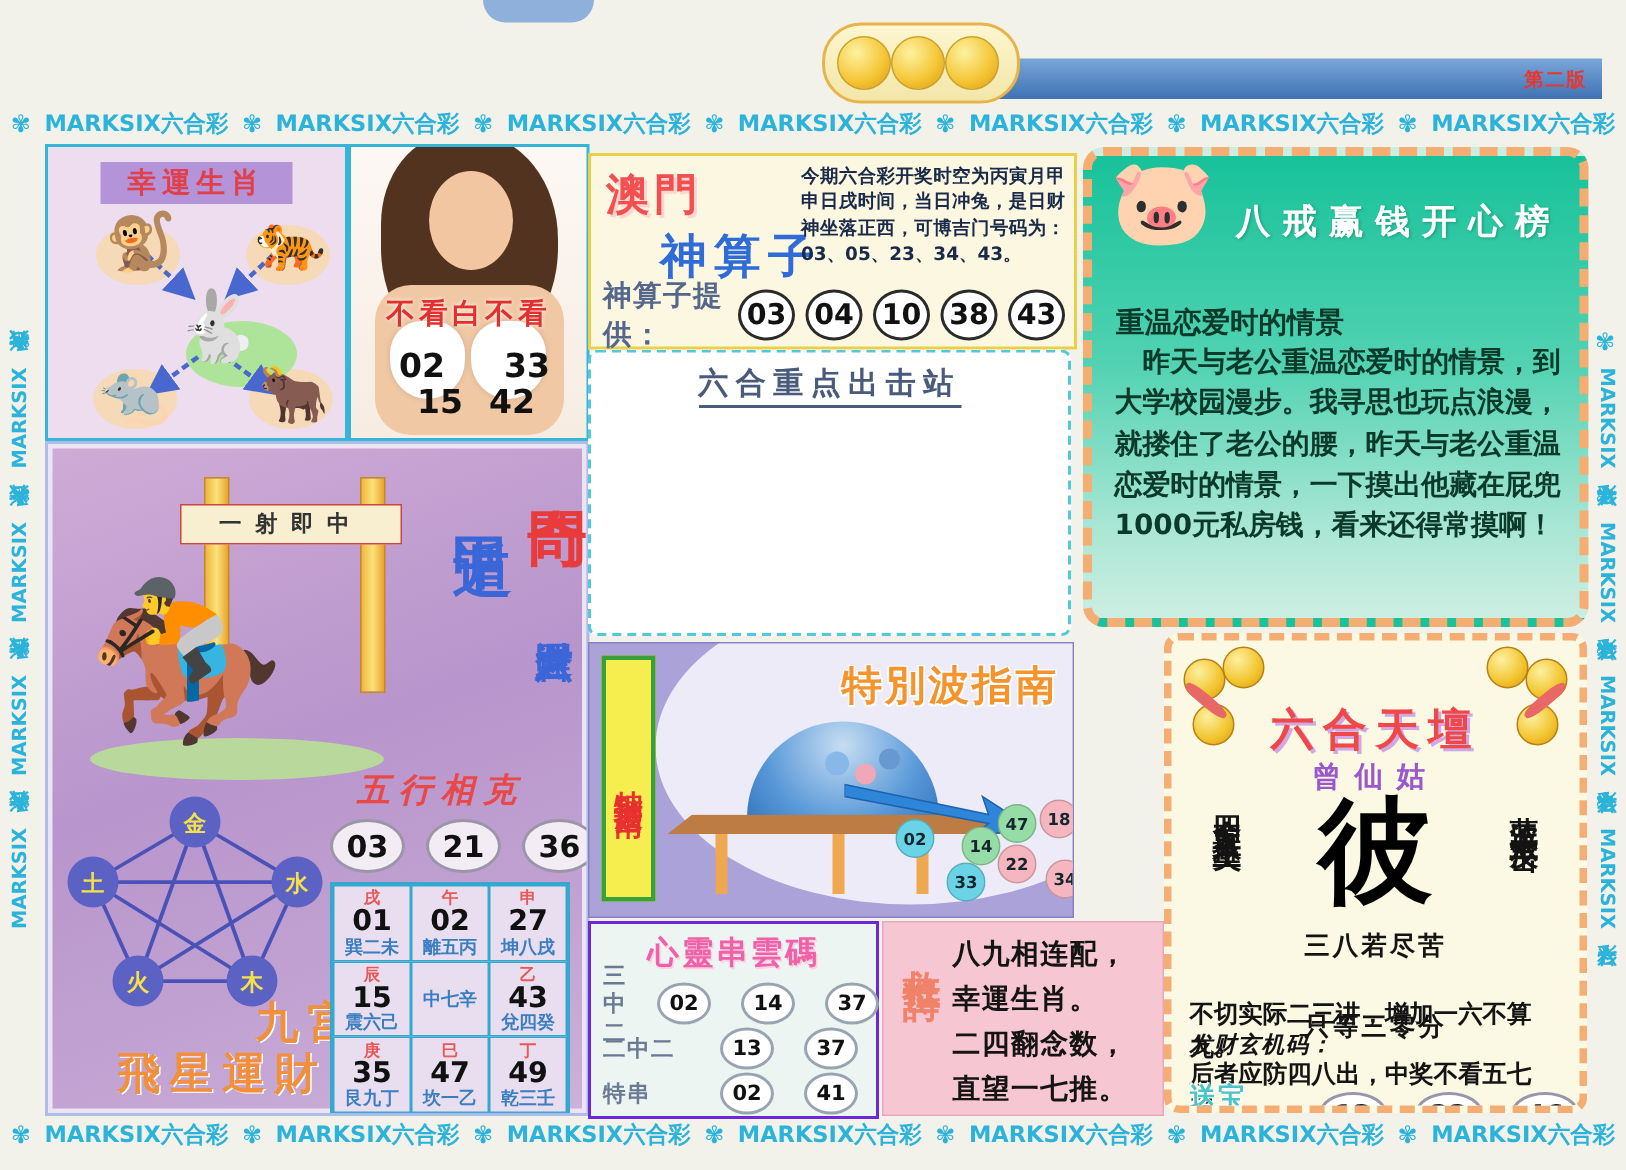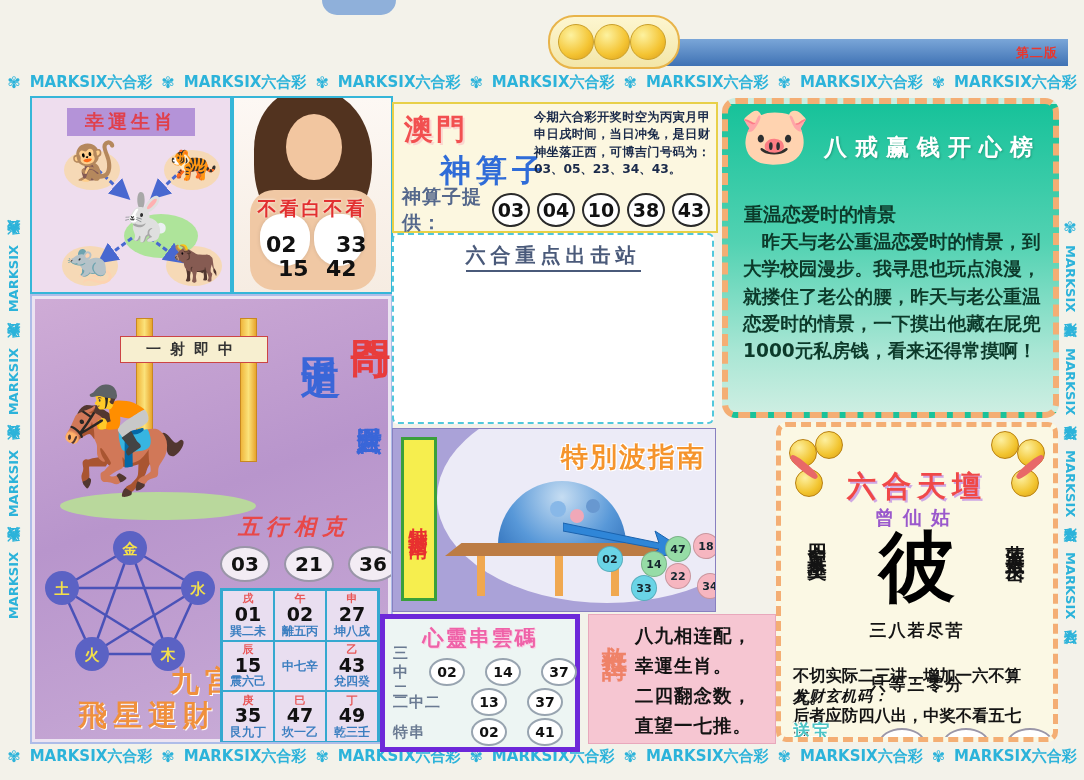--- a/index.html
+++ b/index.html
@@ -76,21 +76,21 @@
   .ktab span{writing-mode:vertical-rl;text-orientation:upright;color:#e83030;font-weight:900;font-size:19px;letter-spacing:3px;}
   .kt1{color:#f5942c;font-size:27px;font-weight:900;letter-spacing:2px;text-shadow:-1px -1px 0 #fff,1px -1px 0 #fff,-1px 1px 0 #fff,1px 1px 0 #fff;}
   .kt2{color:#2f70d8;font-size:26px;font-weight:900;font-style:italic;letter-spacing:2px;text-shadow:-1px -1px 0 #fff,1px -1px 0 #fff,-1px 1px 0 #fff,2px 2px 0 #fff;}
   .dome{left:105px;top:52px;width:128px;height:64px;border-radius:128px 128px 0 0;background:radial-gradient(circle at 50% 25%,#c6ddf2,#5898d8 65%,#3878c0);}
   .mini{position:absolute;border-radius:50%;}
   .ttop{left:52px;top:114px;width:236px;height:13px;background:#bc7c44;clip-path:polygon(7% 0,93% 0,100% 100%,0 100%);}
   .leg{width:8px;height:40px;background:#f0a850;top:127px;}
   .ball{width:24px;height:24px;border-radius:50%;border:1px solid rgba(0,0,0,.18);font-weight:900;font-size:11px;color:#15262e;display:flex;align-items:center;justify-content:center;}
 
   
-  .sbox{left:380px;top:614px;width:190px;height:128px;background:#edf5f3;border:5px solid #6d28d9;}
+  .sbox{left:392px;top:614px;width:190px;height:128px;background:#edf5f3;border:2px solid #6d28d9;}
   .stitle{left:0;top:5px;width:100%;text-align:center;color:#ef62a8;font-weight:900;font-size:21px;letter-spacing:2px;text-shadow:1px 1px 0 #fbd0e4;}
   .srow{left:8px;width:176px;height:26px;display:flex;align-items:center;gap:20px;}
   .slab{color:#6a7a92;font-weight:800;font-size:15px;width:58px;letter-spacing:1px;}
   .soval{width:32px;height:24px;border:2px solid #98a4b0;border-radius:50%;background:#fff;font-weight:900;font-size:14px;color:#111;flex:none;}
 
   
   .obox{left:588px;top:614px;width:186px;height:128px;background:#f6c6d2;border:1px solid #e8a8bc;}
   .ptit{left:9px;top:12px;writing-mode:vertical-rl;text-orientation:upright;color:#ef8268;font-weight:900;font-size:25px;letter-spacing:4px;}
   .pline{left:46px;color:#141414;font-weight:800;font-size:18.5px;letter-spacing:1px;}
 

